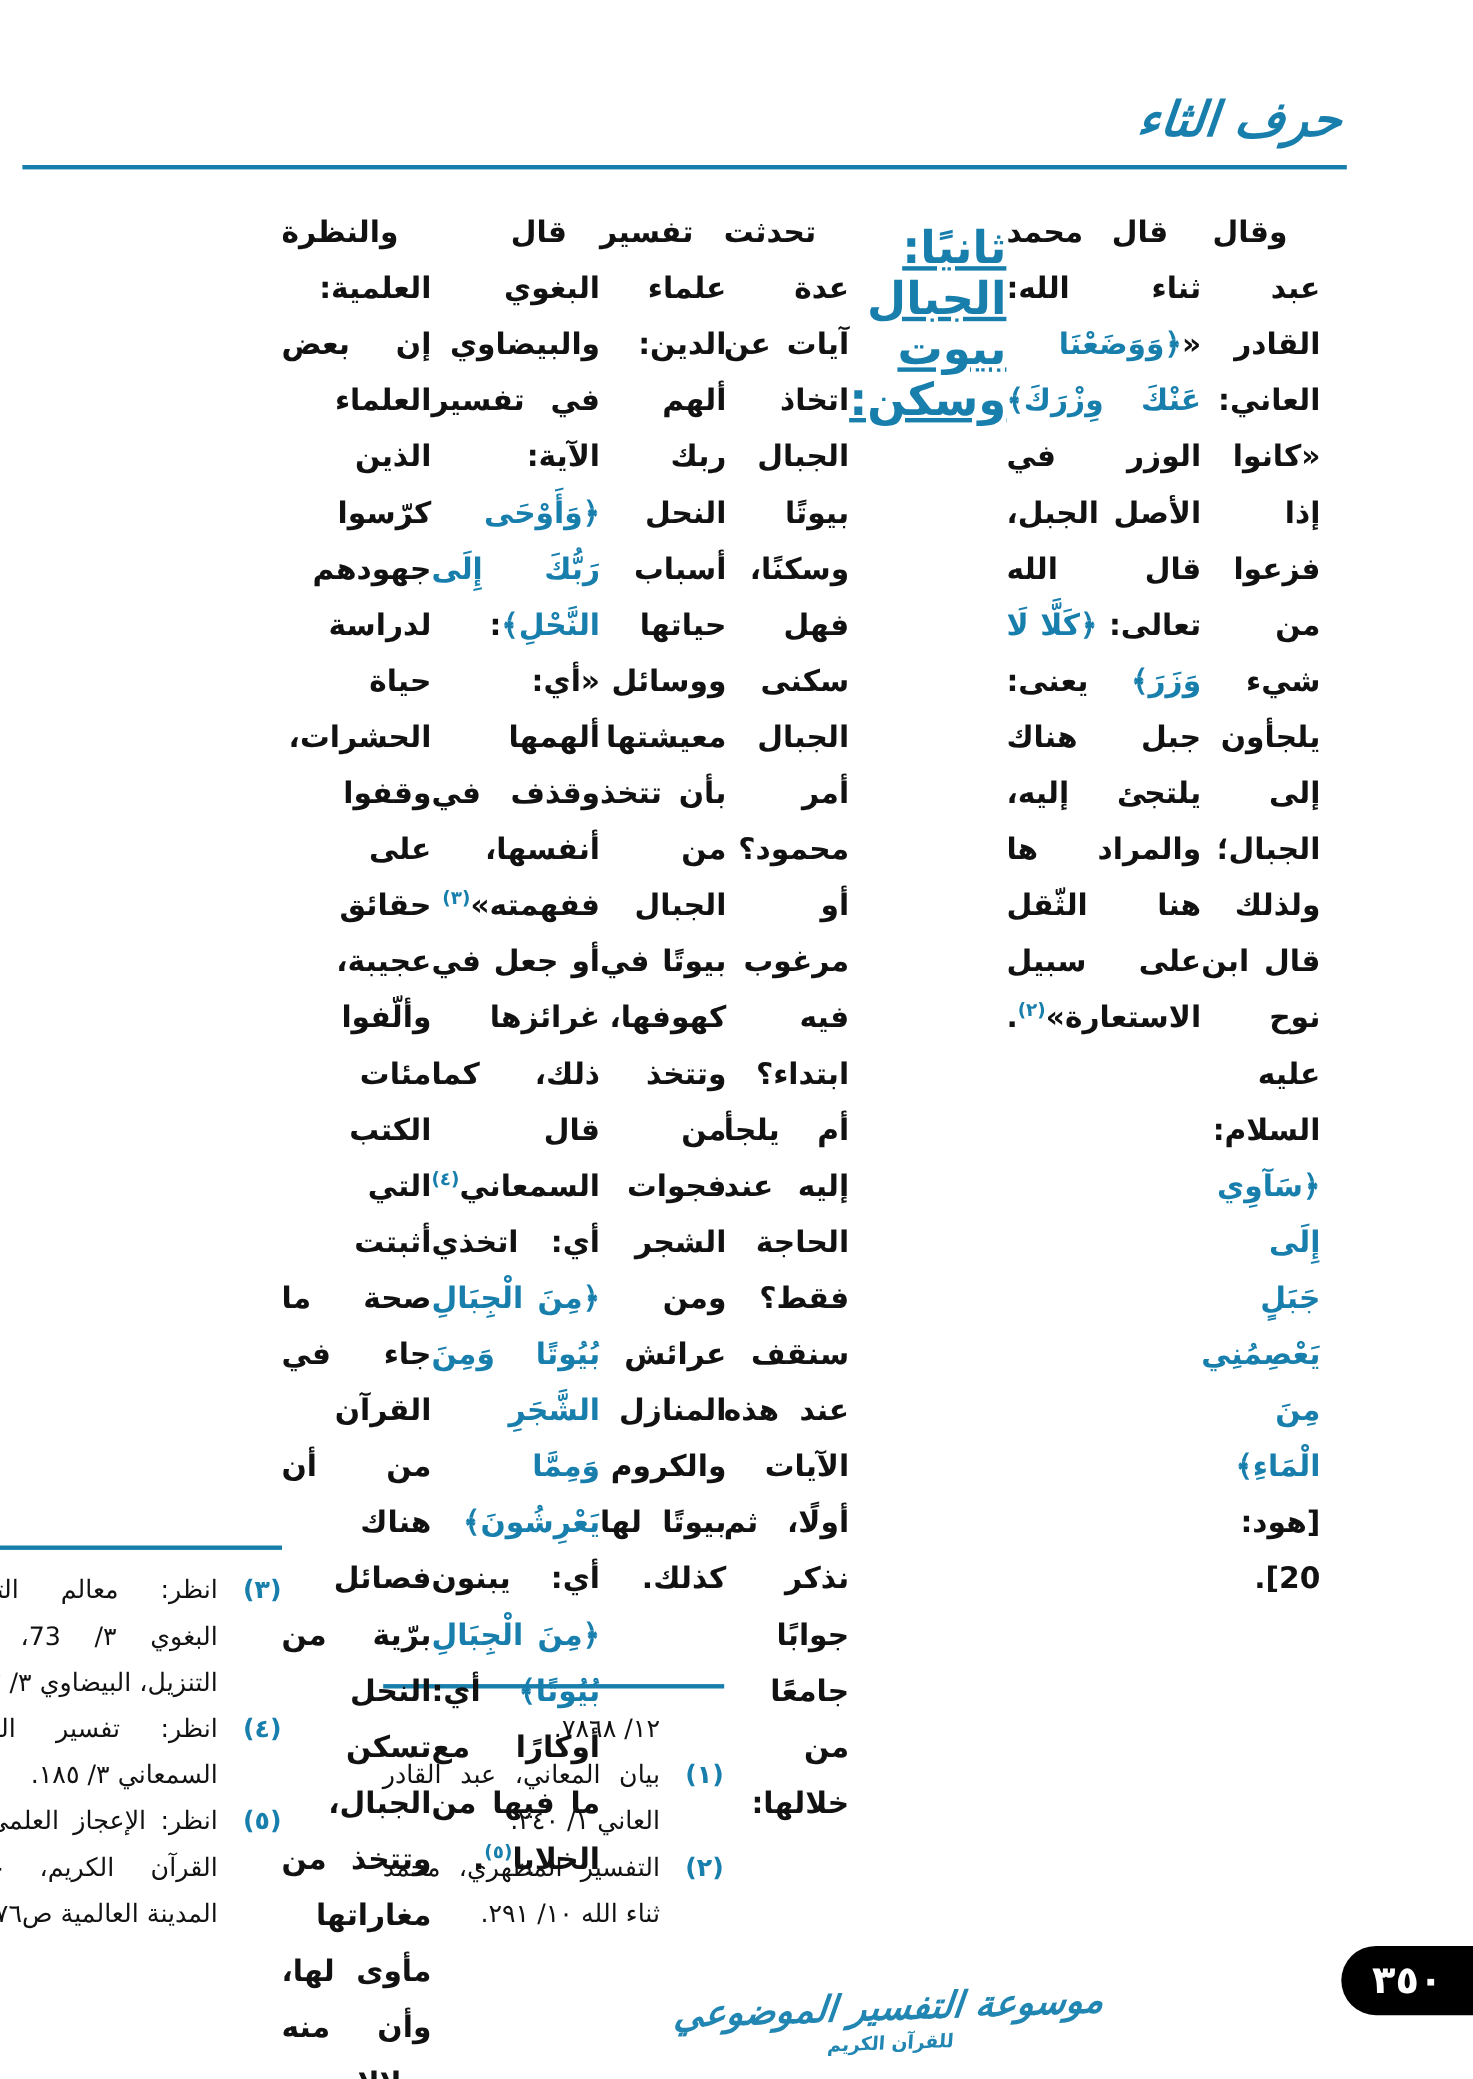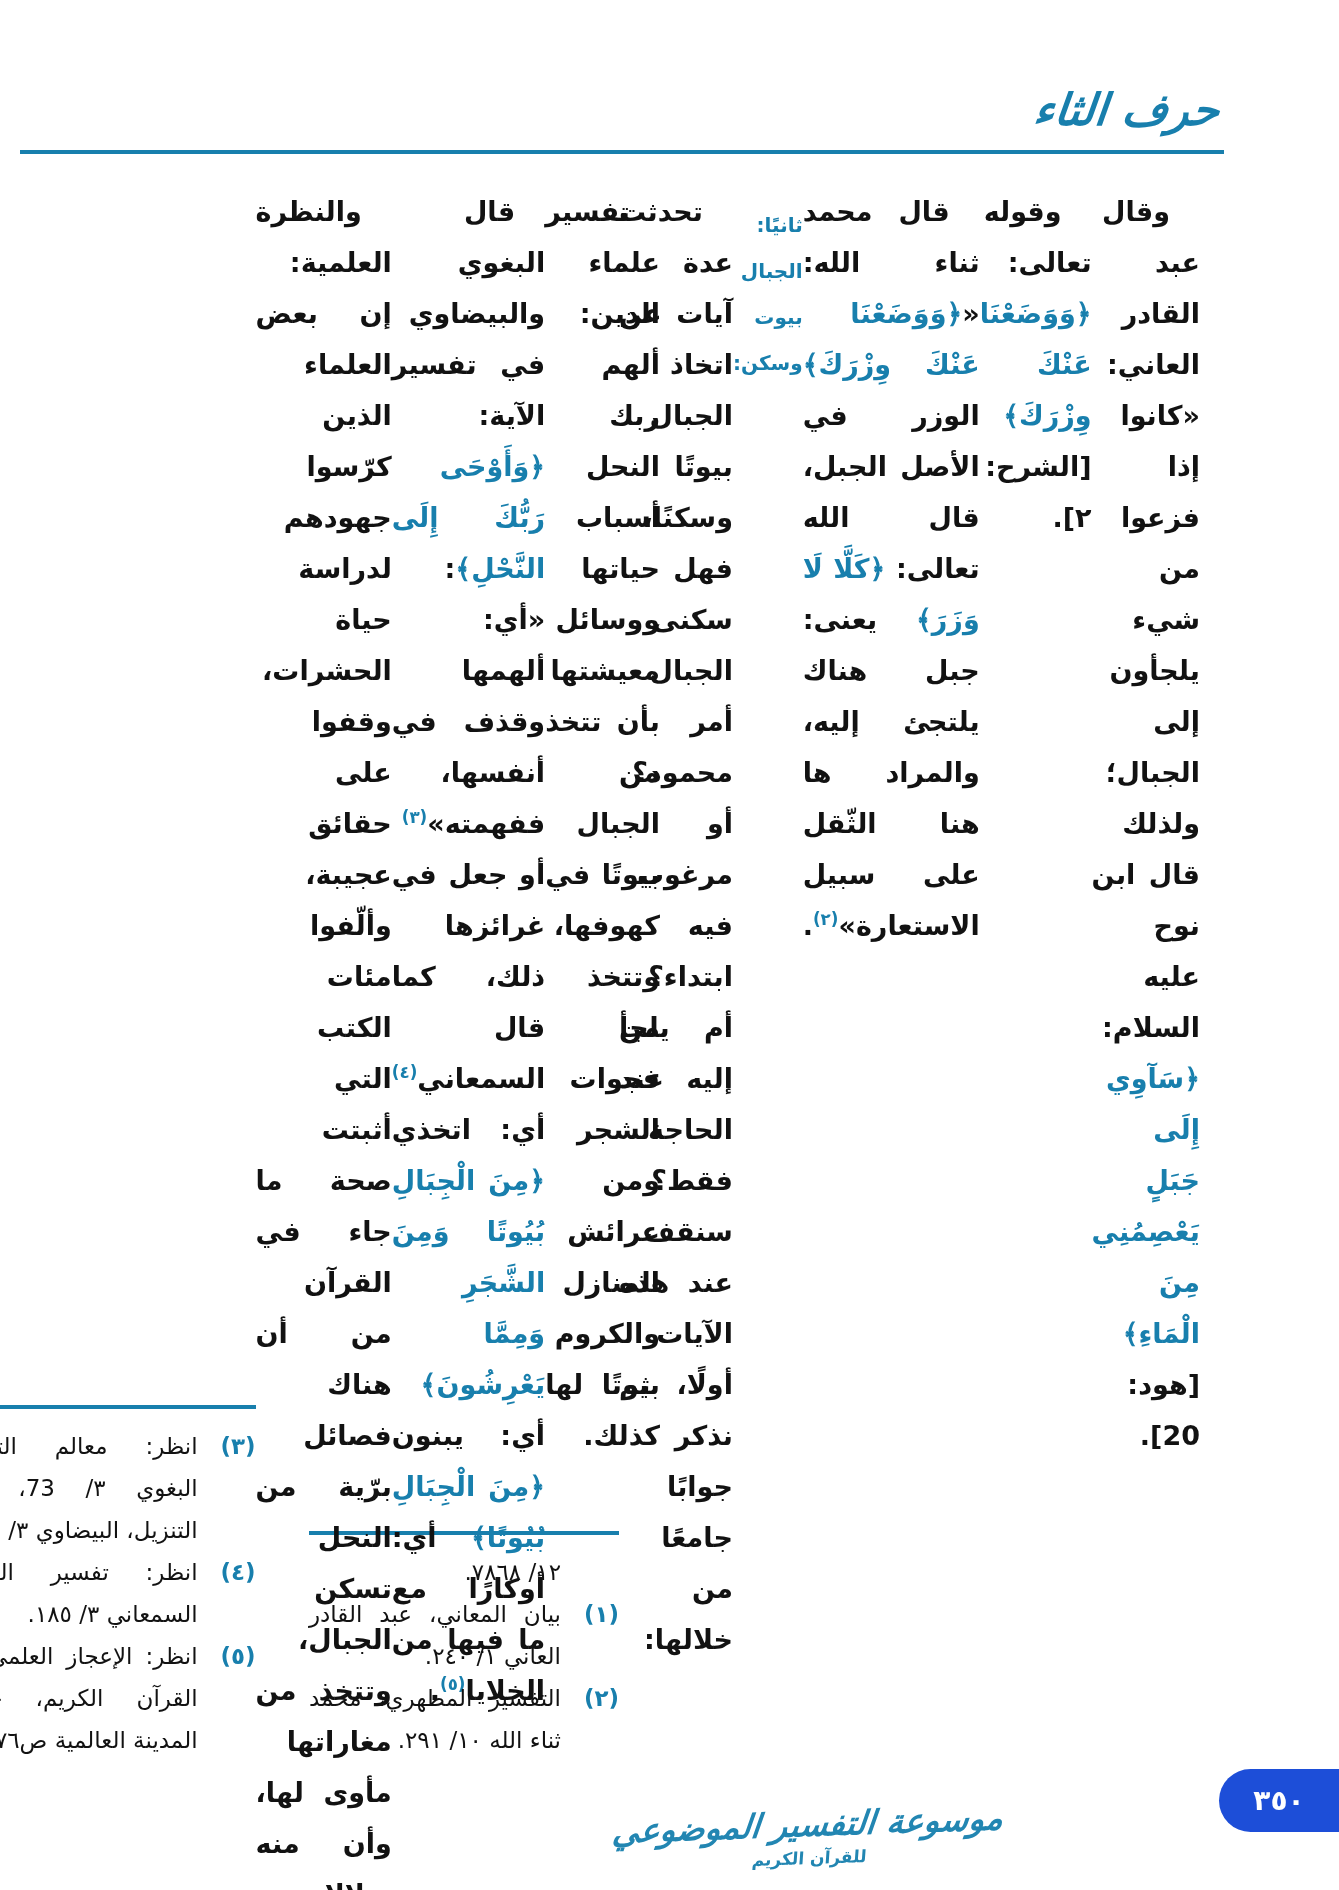--- a/index.html
+++ b/index.html
@@ -34,21 +34,21 @@
     text-align:justify;text-indent:30px;
   }
   .run{white-space:pre-wrap}
   .q{color:#187fad}
   .fnref{
     color:#187fad;font-size:0.62em;vertical-align:super;
     font-weight:700;line-height:0;
   }
   h2.sub-heading{
     margin:16px 0 10px 0;color:#187fad;
-    font-size:20px;font-weight:700;line-height:46px;
+    font-size:41px;font-weight:700;line-height:46px;text-decoration:underline;
   }
 
   
   .footnotes{margin-top:auto;padding-top:4px}
   .fn-rule{height:4px;width:310px;background:#187fad;margin:0 0 16px auto;margin-right:0}
   .fn-rule{margin-right:0;margin-left:auto}
   
   .footnotes .fn-rule{margin:0 0 16px 0}
   .fn-row{
     position:relative;padding-right:58px;
@@ -62,38 +62,37 @@
     position:absolute;right:335px;bottom:22px;
     color:#2286b2;text-align:center;transform:rotate(-2deg);
   }
   .logo-title{
     font-size:33px;font-weight:700;font-style:italic;
     transform:skewX(-8deg);letter-spacing:1px;
   }
   .logo-sub{font-size:17px;font-weight:700;margin-top:4px;transform:skewX(-6deg)}
   .badge{
     position:absolute;right:0;bottom:58px;width:120px;height:63px;
-    background:#1d4ed8;border-radius:32px 0 0 32px;
-    color:#ffffff;font-size:28px;font-weight:700;
+    background:#000000;border-radius:32px 0 0 32px;
+    color:#ffffff;font-size:35px;font-weight:700;
     display:flex;align-items:center;justify-content:center;
   }
 </style>
 </head>
 <body>
 
 <div class="page">
 
   <div class="hdr-title">حرف الثاء</div>
   <div class="hdr-rule"></div>
 
   <div class="columns">
 
     <section class="col col-right">
       <p class="body"><span class="run">وقال عبد القادر العاني: «كانوا إذا فزعوا من شيء يلجأون إلى الجبال؛ ولذلك قال ابن نوح عليه السلام: </span><span class="run q">﴿سَآوِي إِلَى جَبَلٍ يَعْصِمُنِي مِنَ الْمَاءِ﴾</span><span class="run"> [هود: 20].</span></p>
-      <p class="body"><span class="run">وقوله تعالى: </span><span class="run q">﴿وَوَضَعْنَا عَنْكَ وِزْرَكَ﴾</span><span class="run"> [الشرح: ٢].</span></p>
       <p class="body"><span class="run">قال محمد ثناء الله: «</span><span class="run q">﴿وَوَضَعْنَا عَنْكَ وِزْرَكَ﴾</span><span class="run"> الوزر في الأصل الجبل، قال الله تعالى: </span><span class="run q">﴿كَلَّا لَا وَزَرَ﴾</span><span class="run"> يعنى: جبل هناك يلتجئ إليه، والمراد ها هنا الثّقل على سبيل الاستعارة»</span><span class="run fnref">(٢)</span><span class="run">.</span></p>
       <h2 class="sub-heading">ثانيًا: الجبال بيوت وسكن:</h2>
       <p class="body"><span class="run">تحدثت عدة آيات عن اتخاذ الجبال بيوتًا وسكنًا، فهل سكنى الجبال أمر محمود؟ أو مرغوب فيه ابتداء؟ أم يلجأ إليه عند الحاجة فقط؟ سنقف عند هذه الآيات أولًا، ثم نذكر جوابًا جامعًا من خلالها:</span></p>
 
       <div class="footnotes">
         <div class="fn-rule"></div>
         <div class="fn-row">
           <span class="fn-marker"></span>
           <span class="fn-text">١٢/ ٧٨٦٨.</span>
         </div>

